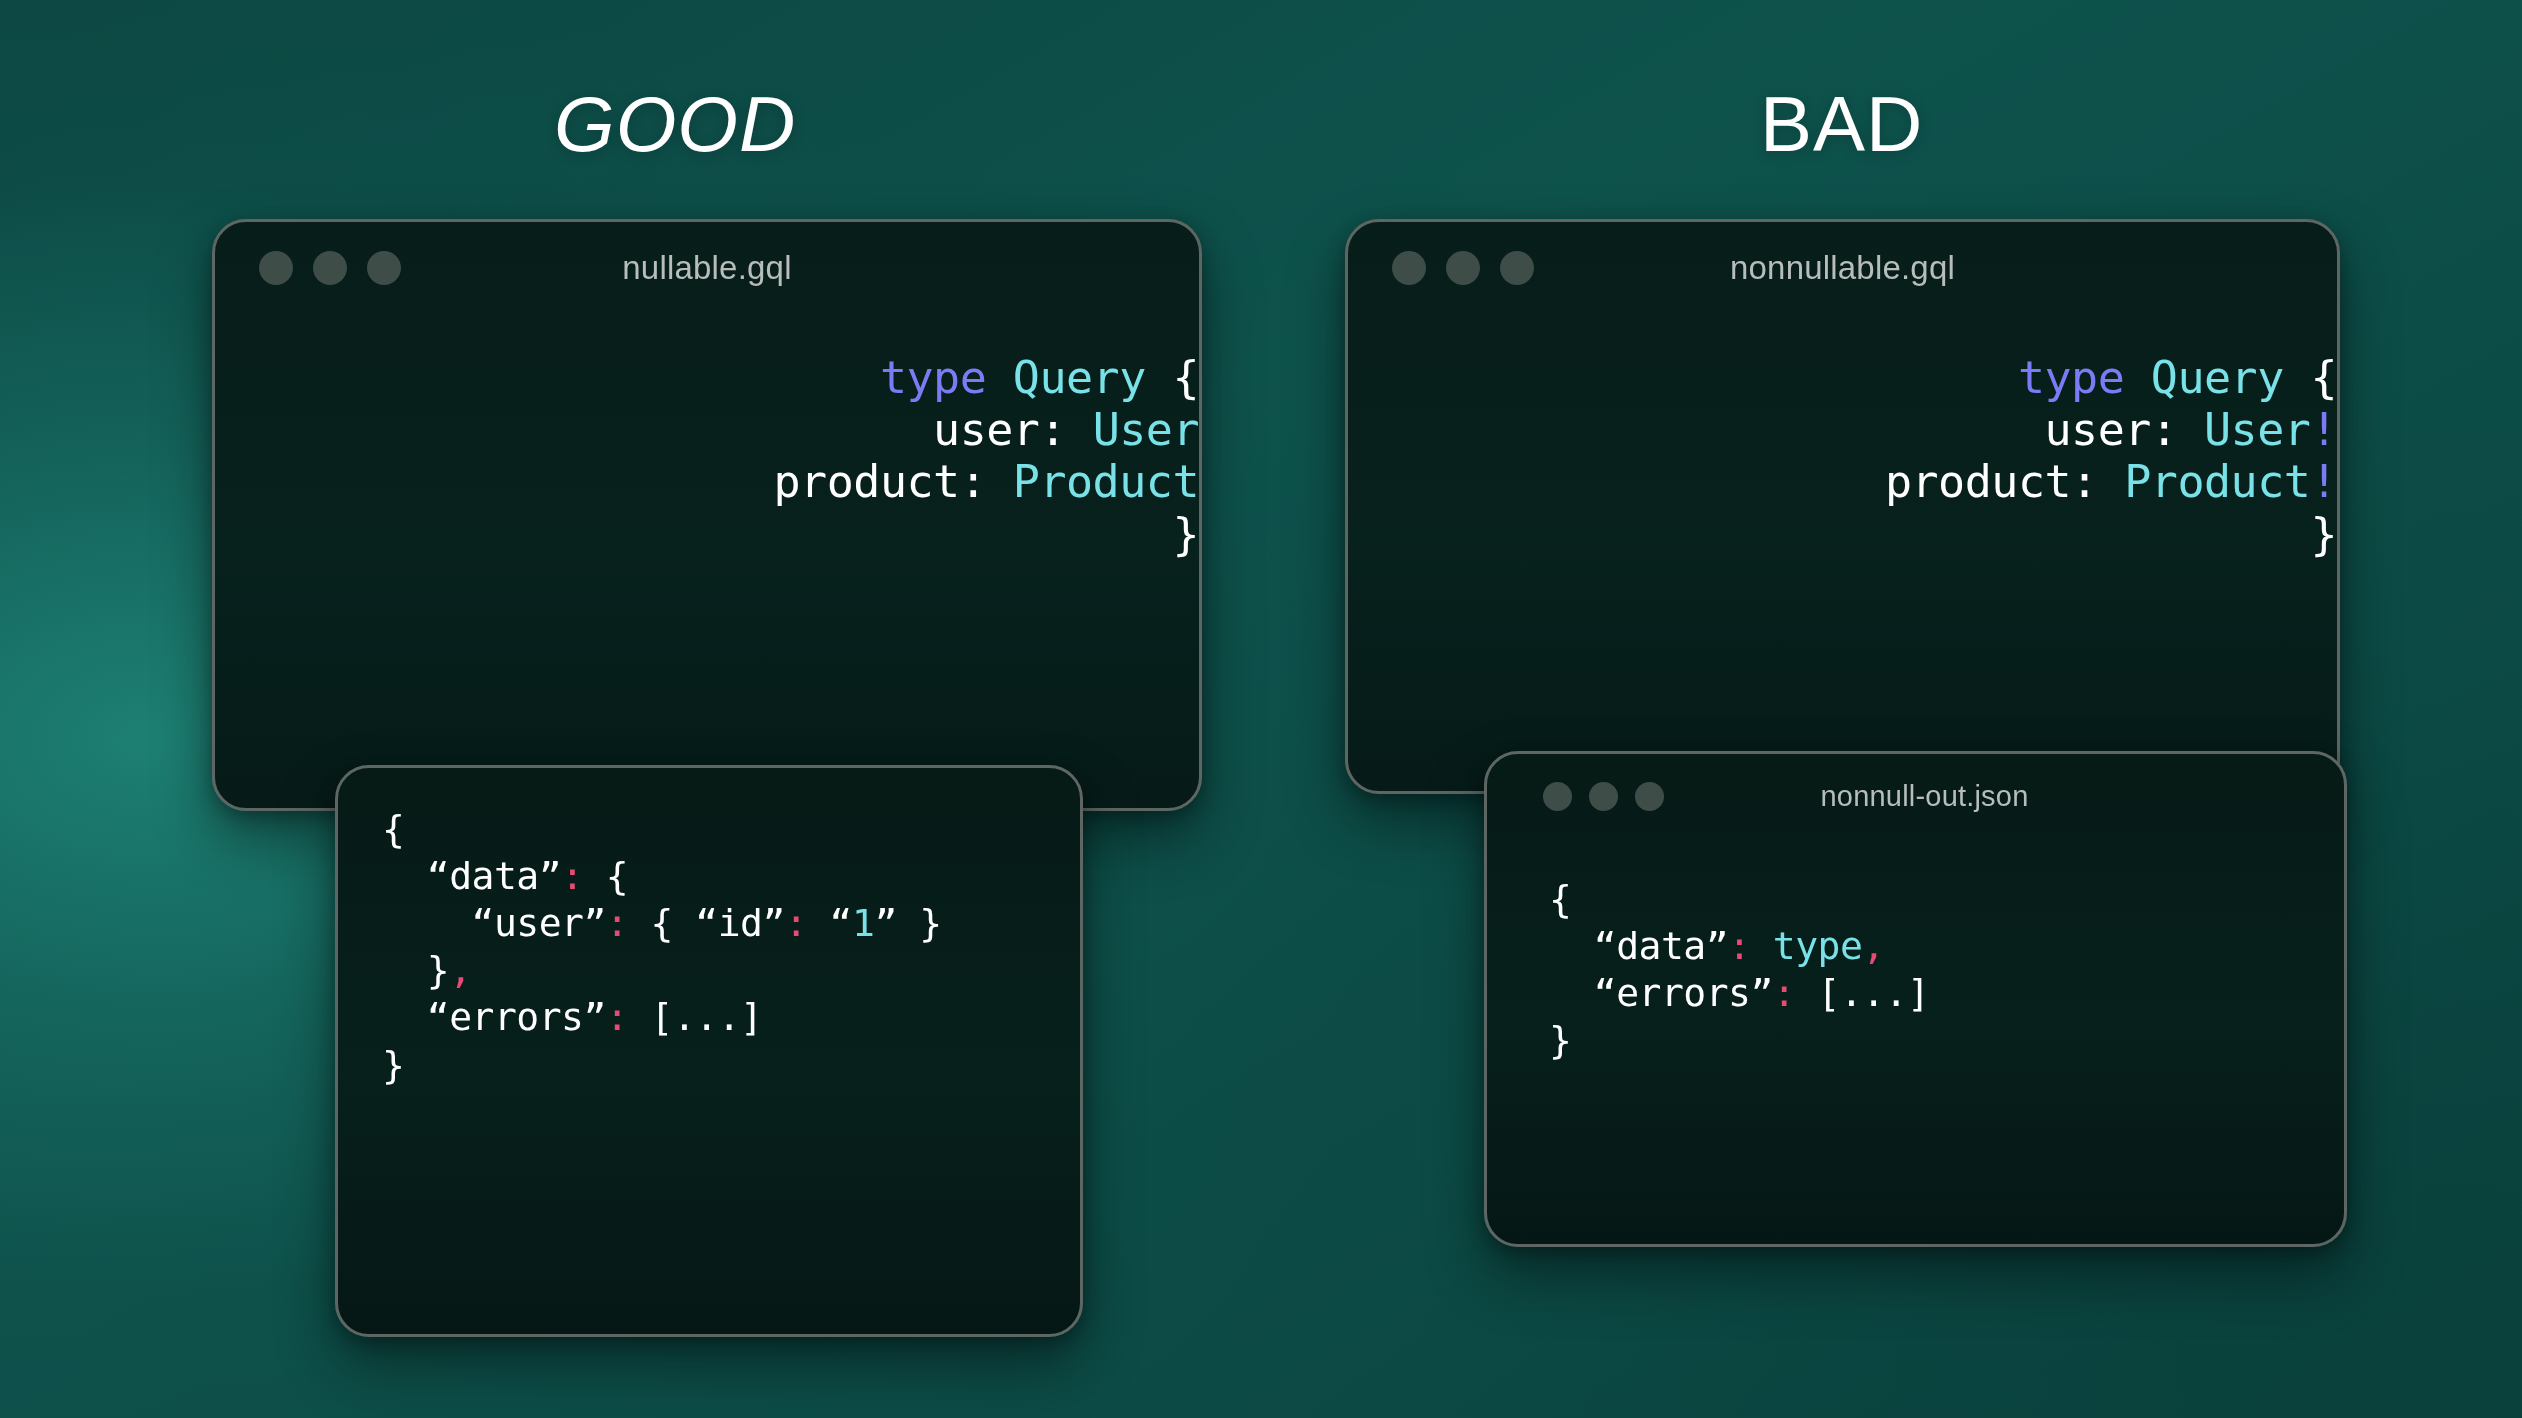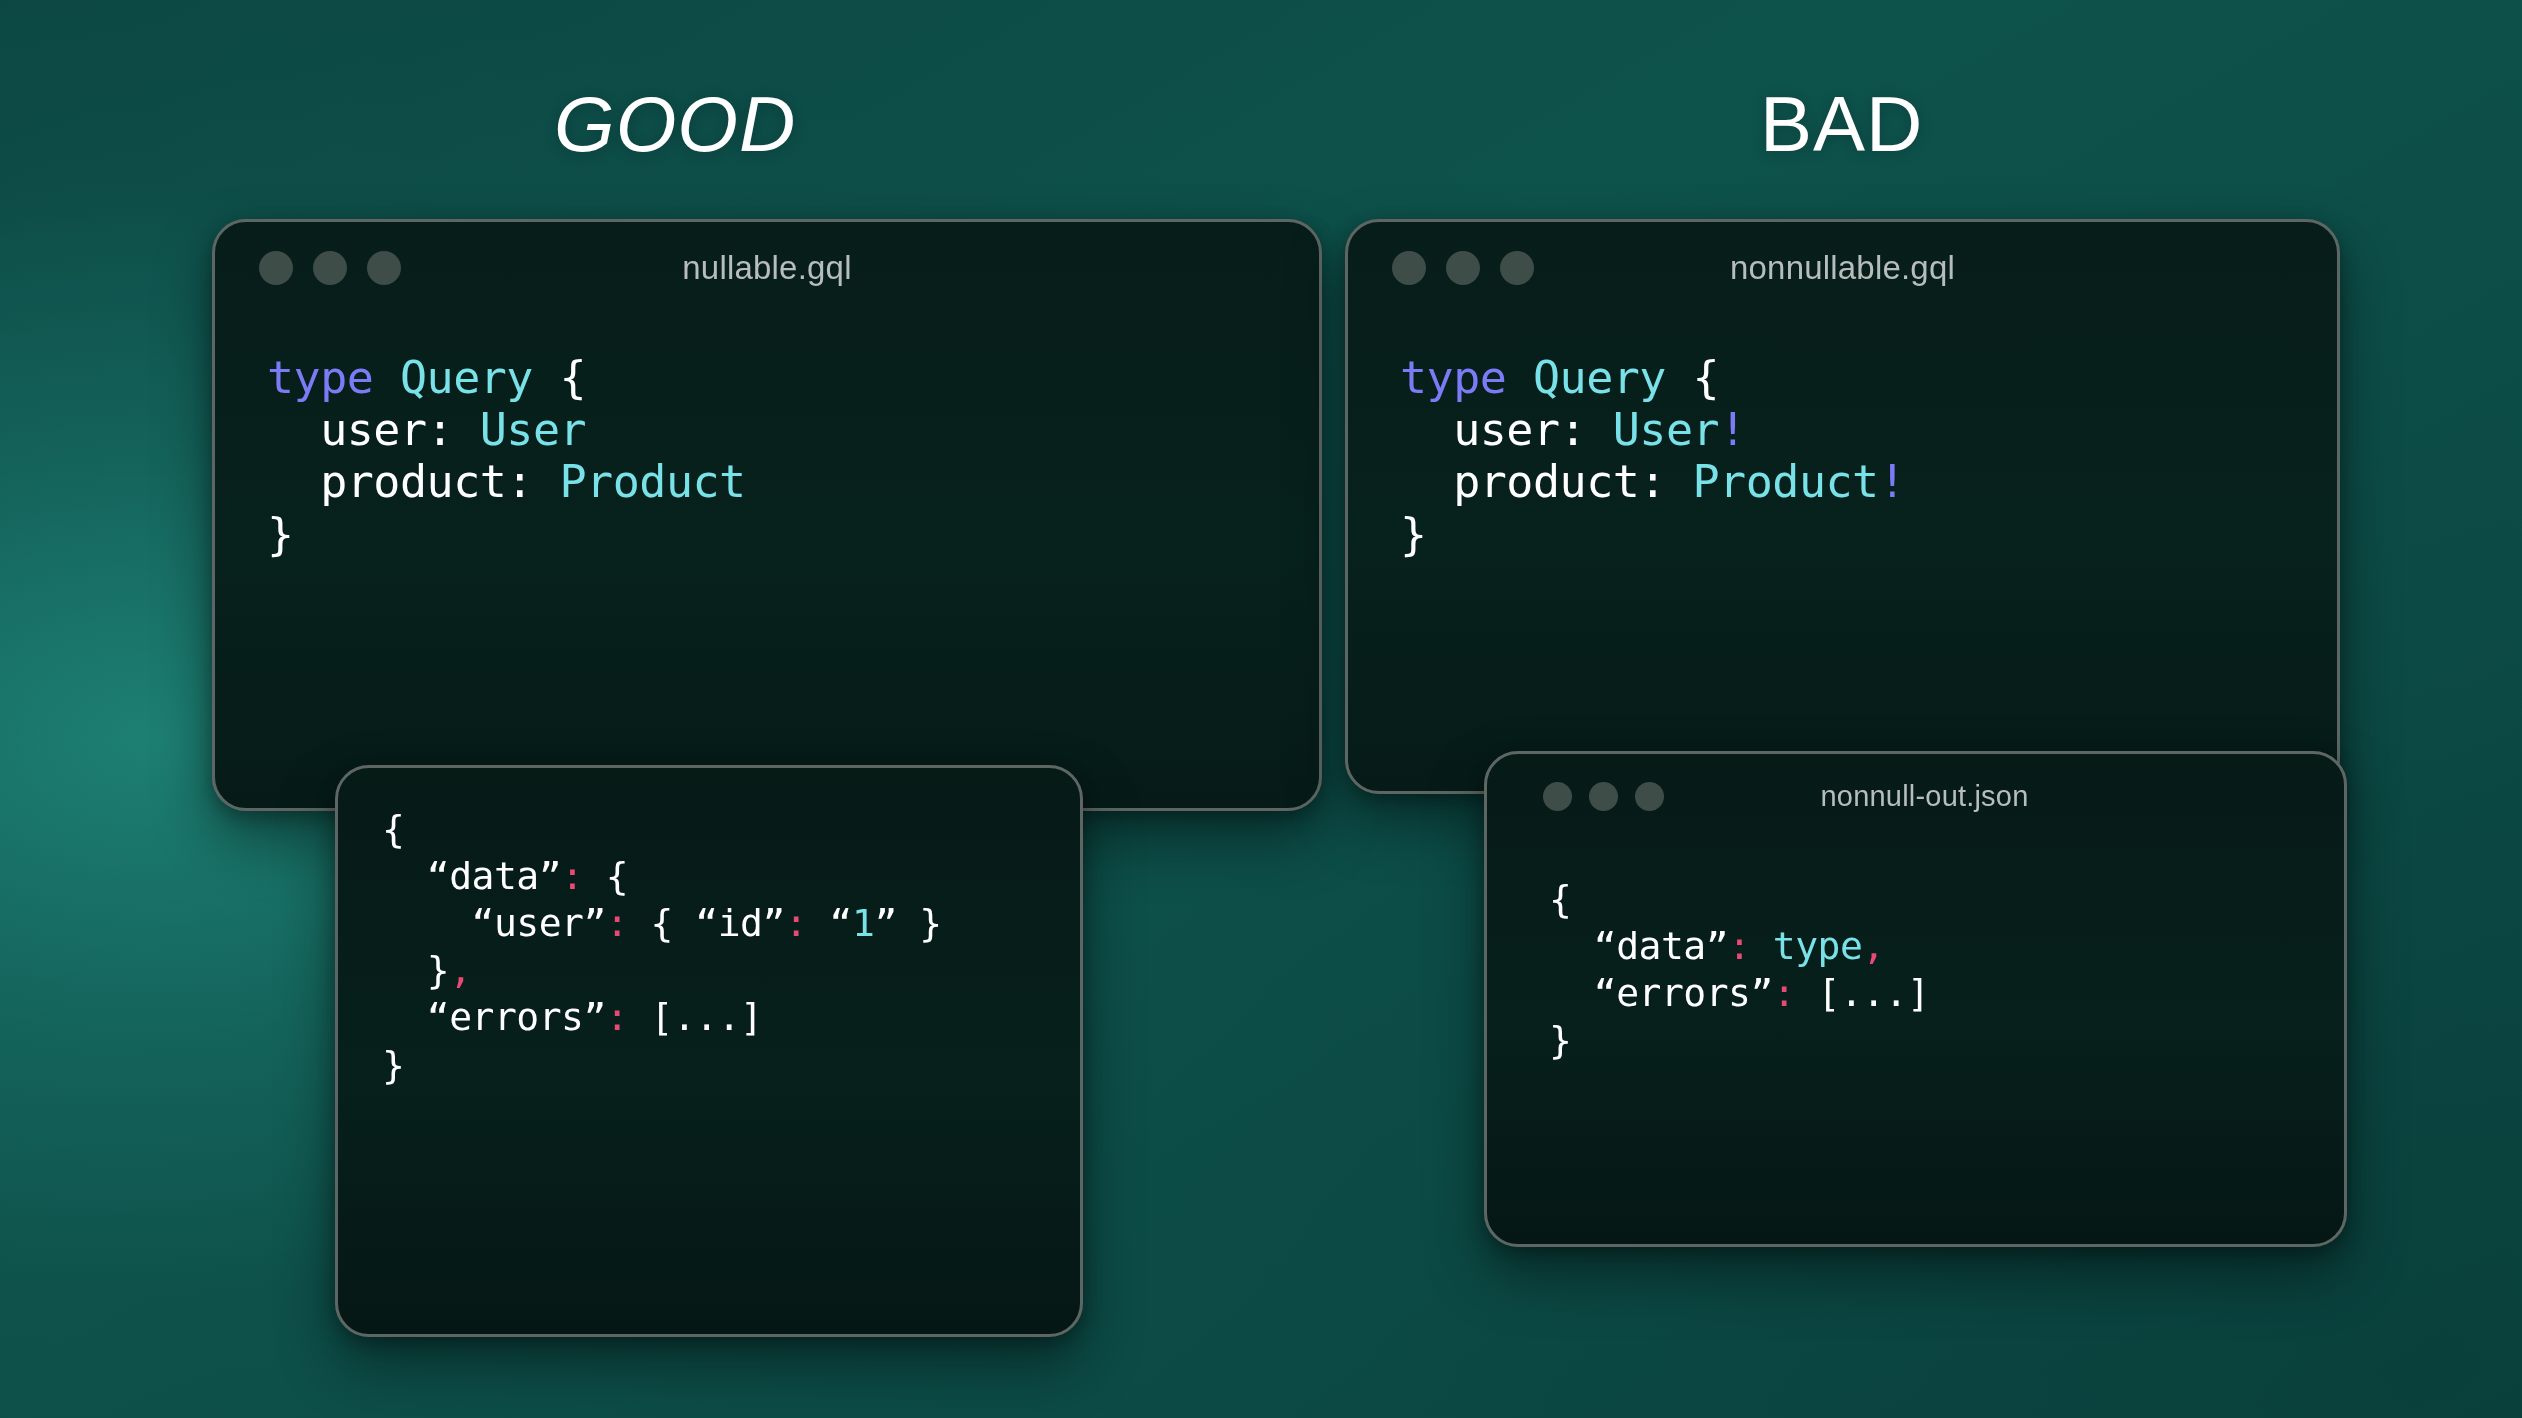--- a/index.html
+++ b/index.html
@@ -100,36 +100,37 @@
   .code {
     font-family: "DejaVu Sans Mono", "Liberation Mono", monospace;
     white-space: pre;
     color: #f2f7f5;
   }
   .win.gql .code {
     font-size: 45px;
     line-height: 1.16;
     padding: 38px 0 0 52px;
     letter-spacing: -0.5px;
+    text-align: right;
   }
   .win.json .code {
     font-size: 38px;
     line-height: 1.24;
     padding: 38px 0 0 44px;
     letter-spacing: -0.5px;
   }
 
   .tok-kw    { color: #7b7bf5; }   
   .tok-type  { color: #79e2e8; }   
   .tok-plain { color: #ffffff; }
   .tok-punct { color: #e84a75; }   
   .tok-val   { color: #79e2e8; }   
 
   
-  #win-good-gql  { left: 212px;  top: 219px;  width: 1110px;  height: 592px; }
+  #win-good-gql  { left: 212px;  top: 219px;  width: 990px;  height: 592px; }
   #win-good-json { left: 335px;  top: 765px;  width: 748px;  height: 572px; z-index: 5; }
   #win-bad-gql   { left: 1345px; top: 219px;  width: 995px;  height: 575px; }
   #win-bad-json  { left: 1484px; top: 751px;  width: 863px;  height: 496px; z-index: 5; padding-left: 18px; }
 </style>
 </head>
 <body>
 
 <div id="backdrop"></div>
 
 <div class="col-title" id="title-good">GOOD</div>

